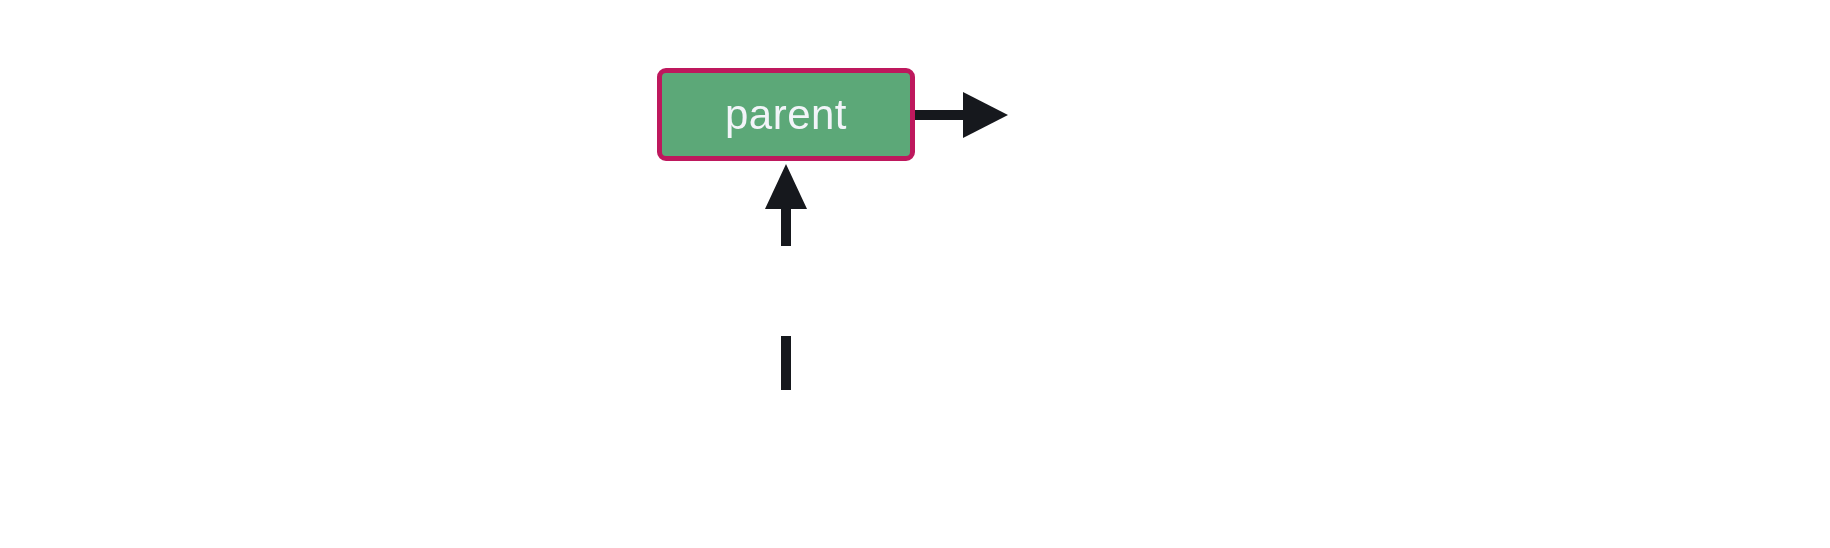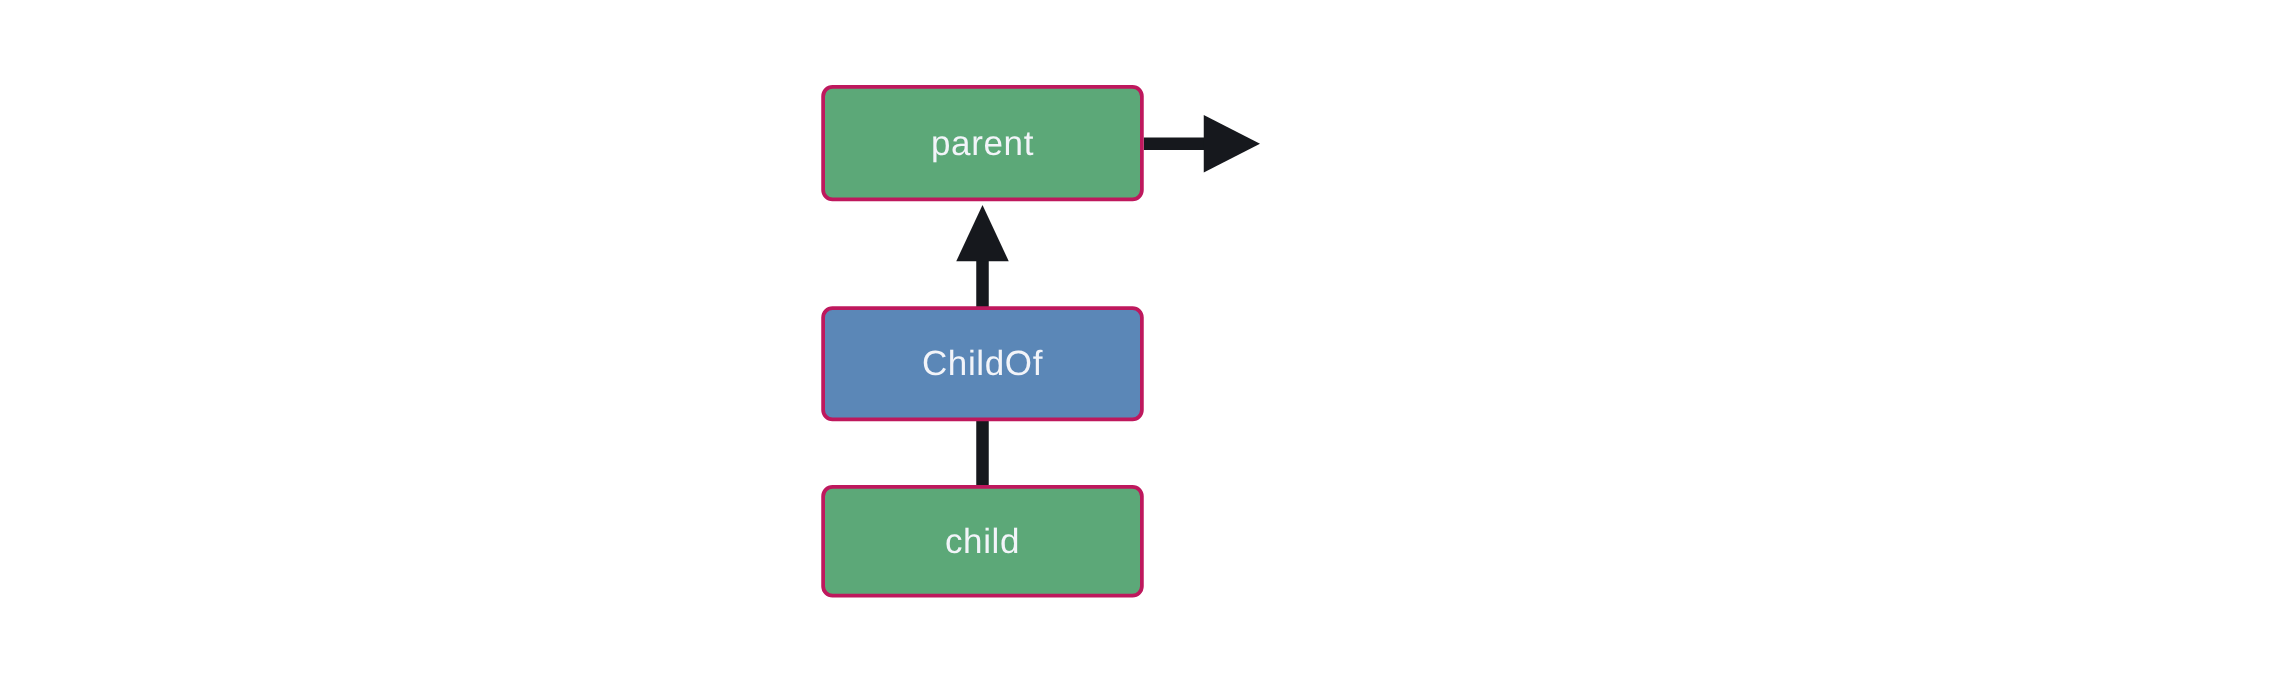--- a/index.html
+++ b/index.html
@@ -18,26 +18,26 @@
   .edges-layer {
     position: absolute;
     left: 0;
     top: 0;
     width: 1830px;
     height: 548px;
   }
   .node {
     position: absolute;
     box-sizing: border-box;
-    border: 3px solid #be185d;
+    border: 5px solid #be185d;
     border-radius: 9px;
     display: flex;
     align-items: center;
     justify-content: center;
-    font-size: 28px;
+    font-size: 42px;
     line-height: 1;
     color: #f2f4f9;
     letter-spacing: 0.5px;
     user-select: none;
   }
   .node--entity    { background: #5ca878; }
   .node--component { background: #5b87b7; }
 
   .node-parent   { left: 657px;  top: 68px;  width: 258px; height: 93px; }
   .node-position { left: 1010px; top: 70px;  width: 258px; height: 90px; }
@@ -64,21 +64,15 @@
     <g>
       <line x1="786" y1="336" x2="786" y2="390" stroke="#16181d" stroke-width="10"></line>
     </g>
   </svg>
 
   <div class="node node--entity node-parent">
     <span>parent</span>
   </div>
 
 
-  <div class="node node--component node-childof">
-    <span>ChildOf</span>
-  </div>
 
-  <div class="node node--entity node-child">
-    <span>child</span>
-  </div>
 
 </div>
 
 </body></html>

